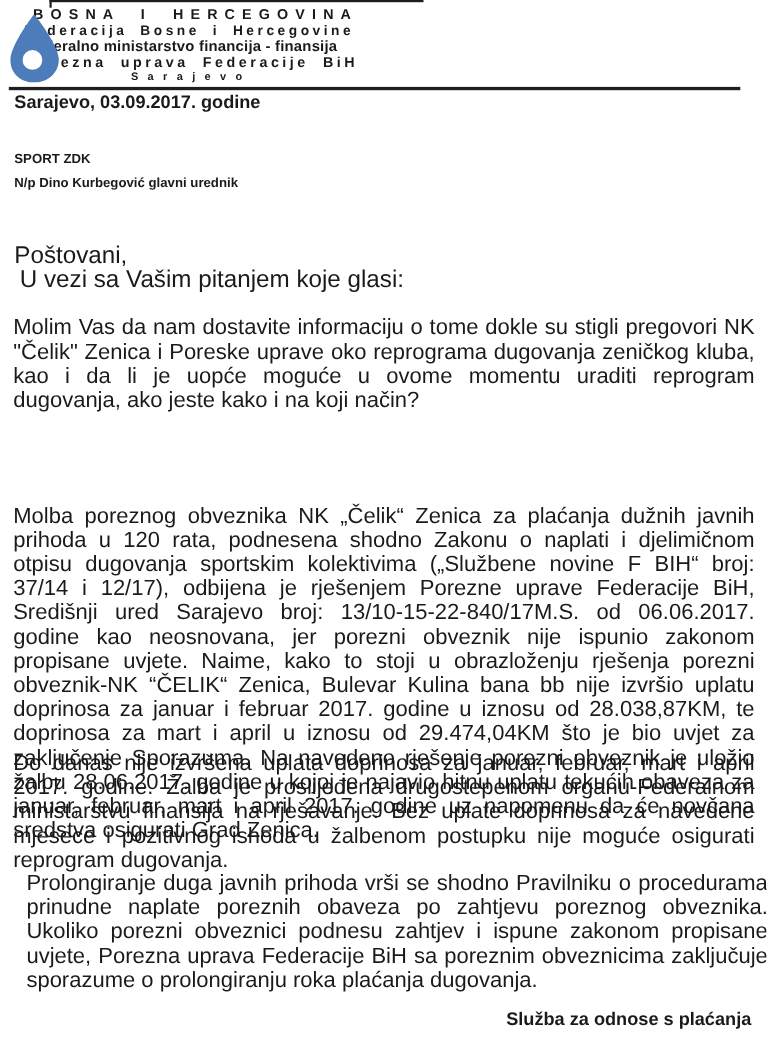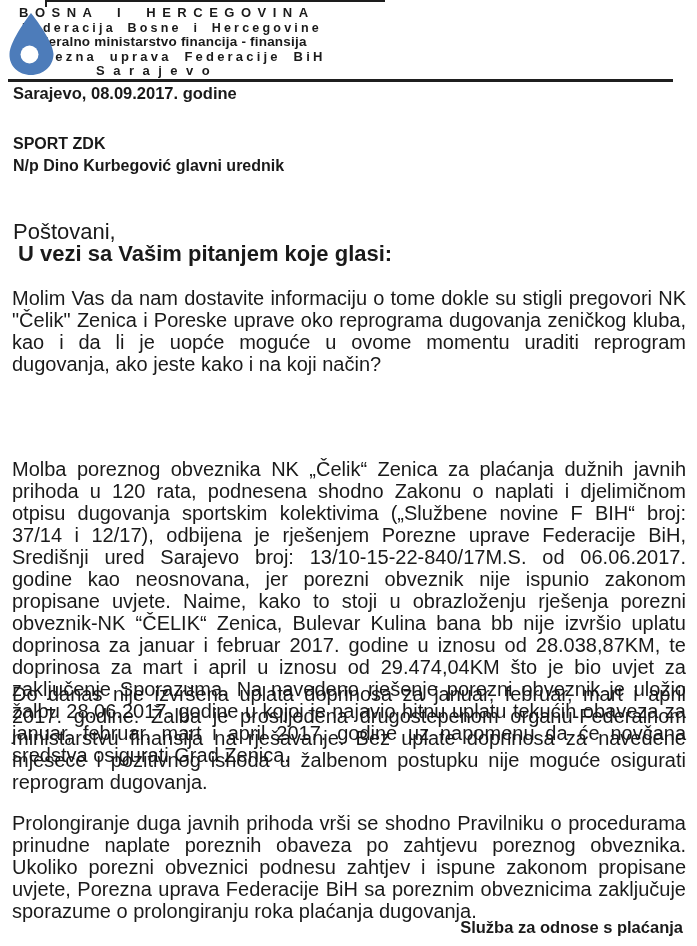--- a/index.html
+++ b/index.html
@@ -12,52 +12,52 @@
     color: #1a1a1a;
     overflow: hidden;
   }
   
   .artifact-h { position: absolute; top: 0; left: 45px; width: 340px; height: 2px; background: #1d1d1d; }
   .artifact-v { position: absolute; top: 0; left: 45px; width: 2px; height: 7px; background: #1d1d1d; }
 
   
   .letterhead { position: absolute; top: 6px; left: 19px; white-space: nowrap; }
   .lh-line { font-weight: bold; height: 14.5px; line-height: 14.5px; }
-  .lh-country { font-size: 13px; letter-spacing: 6.5px; word-spacing: 9px; }
+  .lh-country { font-size: 13px; letter-spacing: 6.5px; word-spacing: 9px; text-align: right; }
   .lh-federation { font-size: 12.5px; letter-spacing: 3.2px; word-spacing: 5px; margin-left: 3px; }
   .lh-ministry { font-size: 13.5px; letter-spacing: 0.2px; margin-left: 5px; }
   .lh-administration { font-size: 13px; letter-spacing: 3.2px; word-spacing: 6px; margin-left: 5px; }
-  .lh-city { font-size: 13px; letter-spacing: 8.5px; margin-left: 77px; }
+  .lh-city { font-size: 10px; letter-spacing: 8.5px; margin-left: 100px; }
 
   .logo { position: absolute; top: 13px; left: 9px; width: 46px; height: 62px; }
 
   .rule { position: absolute; top: 79px; left: 8px; width: 665px; height: 3px; background: #1f1f1f; }
 
   .date-line { position: absolute; top: 84px; left: 13px; font-size: 16.5px; font-weight: bold; }
 
-  .recipient { position: absolute; top: 133px; left: 13px; font-size: 16px; font-weight: bold; line-height: 22px; }
+  .recipient { position: absolute; top: 133px; left: 13px; font-size: 12px; font-weight: bold; line-height: 22px; }
 
   .salutation-block { position: absolute; top: 221px; left: 13px; font-size: 22px; line-height: 22px; }
-  .intro-line { padding-left: 5px; font-weight: bold; }
+  .intro-line { padding-left: 5px; }
 
   .para {
     position: absolute;
     left: 12px;
     width: 674px;
     margin: 0;
     font-size: 20px;
     line-height: 22px;
   }
   .justify { text-align: justify; }
 
   .question-para { top: 287px; }
   .answer-intro  { top: 397px; }
   .answer-p0     { top: 458px; }
   .answer-p1     { top: 683px; }
-  .answer-p2     { top: 812px; }
+  .answer-p2     { top: 792px; margin-left: 12px; }
 
   .signature {
     position: absolute;
     top: 918px;
     right: 14px;
     font-size: 16.5px;
     font-weight: bold;
   }
 </style>
 </head>
@@ -76,21 +76,21 @@
     <div class="lh-line lh-city">Sarajevo</div>
   </header>
 
   <svg class="logo" viewBox="0 0 46 62" xmlns="http://www.w3.org/2000/svg">
     <path d="M22 0 C22 0 1 27 0.5 41 C0 53 9.5 62 22 62 C34.5 62 44.5 53 44.5 41 C44 27 22 0 22 0 Z" fill="#4d7cba"></path>
     <circle cx="20.5" cy="41.5" r="9" fill="#ffffff"></circle>
   </svg>
 
   <div class="rule"></div>
 
-  <div class="date-line">Sarajevo, 08.09.2017. godine</div>
+  <div class="date-line">Sarajevo, 03.09.2017. godine</div>
 
   <div class="recipient">
     <div>SPORT ZDK</div>
     <div>N/p Dino Kurbegović glavni urednik</div>
   </div>
 
   <div class="salutation-block">
     <div>Poštovani,</div>
     <div class="intro-line">U vezi sa Vašim pitanjem koje glasi:</div>
   </div>

